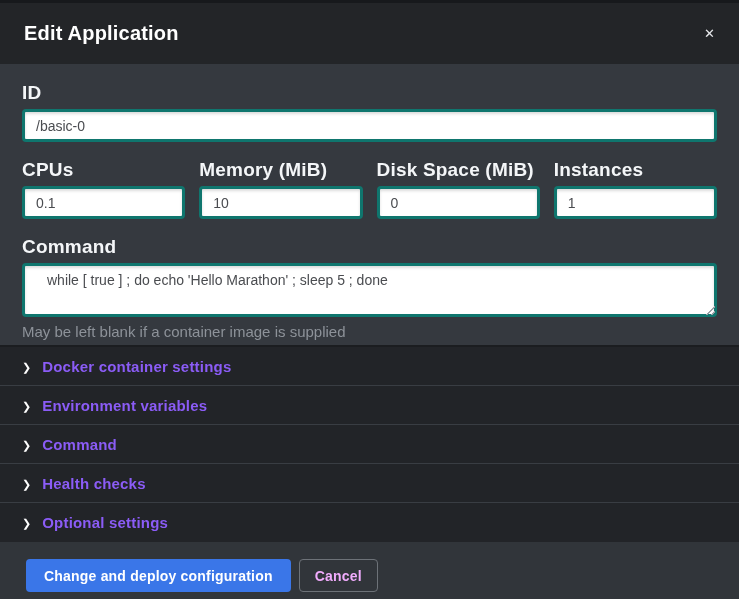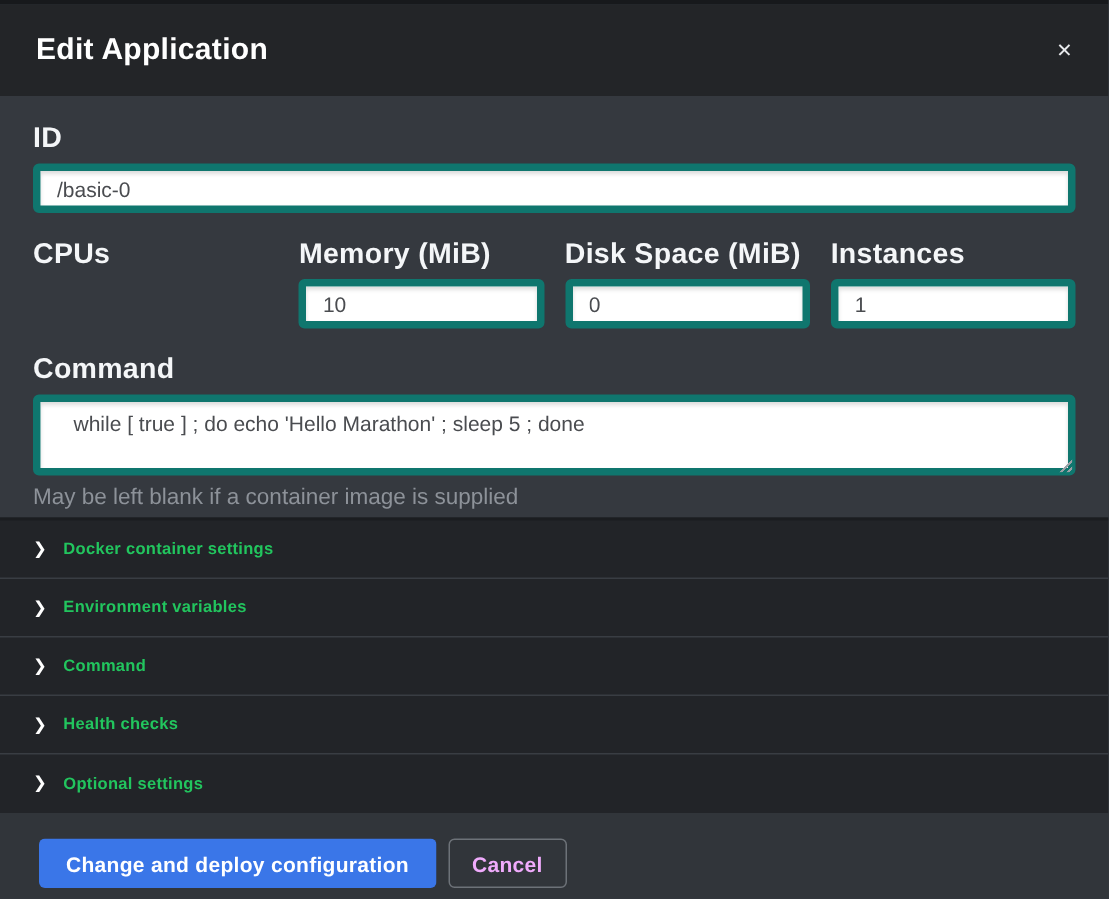--- a/index.html
+++ b/index.html
@@ -26,21 +26,21 @@
     padding: 6px; user-select: none;
   }
 
   
   .form-body { background: #35393f; padding: 18px 22px 5px 22px; flex: 0 0 auto; }
   .field-label {
     display: block; color: #f4f6f8; font-size: 19px; font-weight: 600;
     margin-bottom: 5px; letter-spacing: .2px;
   }
   .text-input, .text-area {
-    width: 100%; background: #ffffff; border: 5px solid #0f766e;
+    width: 100%; background: #ffffff; border: 3px solid #0f766e;
     border-radius: 4px; color: #4a4c50; font-size: 14px;
     font-family: "Liberation Sans", sans-serif;
     box-shadow: inset 0 2px 3px rgba(0,0,0,0.14);
     outline: none;
   }
   .text-input { height: 33px; padding: 0 11px; }
   .field-group { margin-bottom: 17px; }
   .fields-row {
     display: grid; grid-template-columns: repeat(4, 1fr); gap: 14px;
     margin-bottom: 17px;
@@ -60,21 +60,21 @@
   
   .sections { background: #222428; flex: 0 0 auto; border-top: 2px solid #1b1d20; }
   .section-row {
     height: 39px; display: flex; align-items: center; gap: 11px;
     padding: 0 22px; border-bottom: 1px solid #393d43; cursor: pointer;
   }
   .section-row:last-child { border-bottom: none; }
   .chevron-icon {
     color: #ffffff; font-size: 11px; line-height: 1; transform: translateY(0.5px);
   }
-  .section-label { color: #22c55e; font-size: 11px; font-weight: 600; letter-spacing: .2px; }
+  .section-label { color: #8b5cf6; font-size: 15px; font-weight: 600; letter-spacing: .2px; }
 
   
   .modal-footer {
     background: #31353a; flex: 1 0 auto;
     display: flex; align-items: flex-start; gap: 8px;
     padding: 17px 26px;
   }
   .btn {
     height: 33px; border-radius: 4px; font-size: 14px; font-weight: 600;
     font-family: "Liberation Sans", sans-serif; cursor: pointer;
@@ -103,20 +103,21 @@
   <div class="form-body">
 
     <div class="field-group">
       <label class="field-label">ID</label>
       <input class="text-input" type="text" value="/basic-0" style="">
     </div>
 
     <div class="fields-row">
       <div>
         <label class="field-label">CPUs</label>
+        <input class="text-input" type="text" value="0.1" style="">
       </div>
       <div>
         <label class="field-label">Memory (MiB)</label>
         <input class="text-input" type="text" value="10" style="">
       </div>
       <div>
         <label class="field-label">Disk Space (MiB)</label>
         <input class="text-input" type="text" value="0" style="">
       </div>
       <div>

